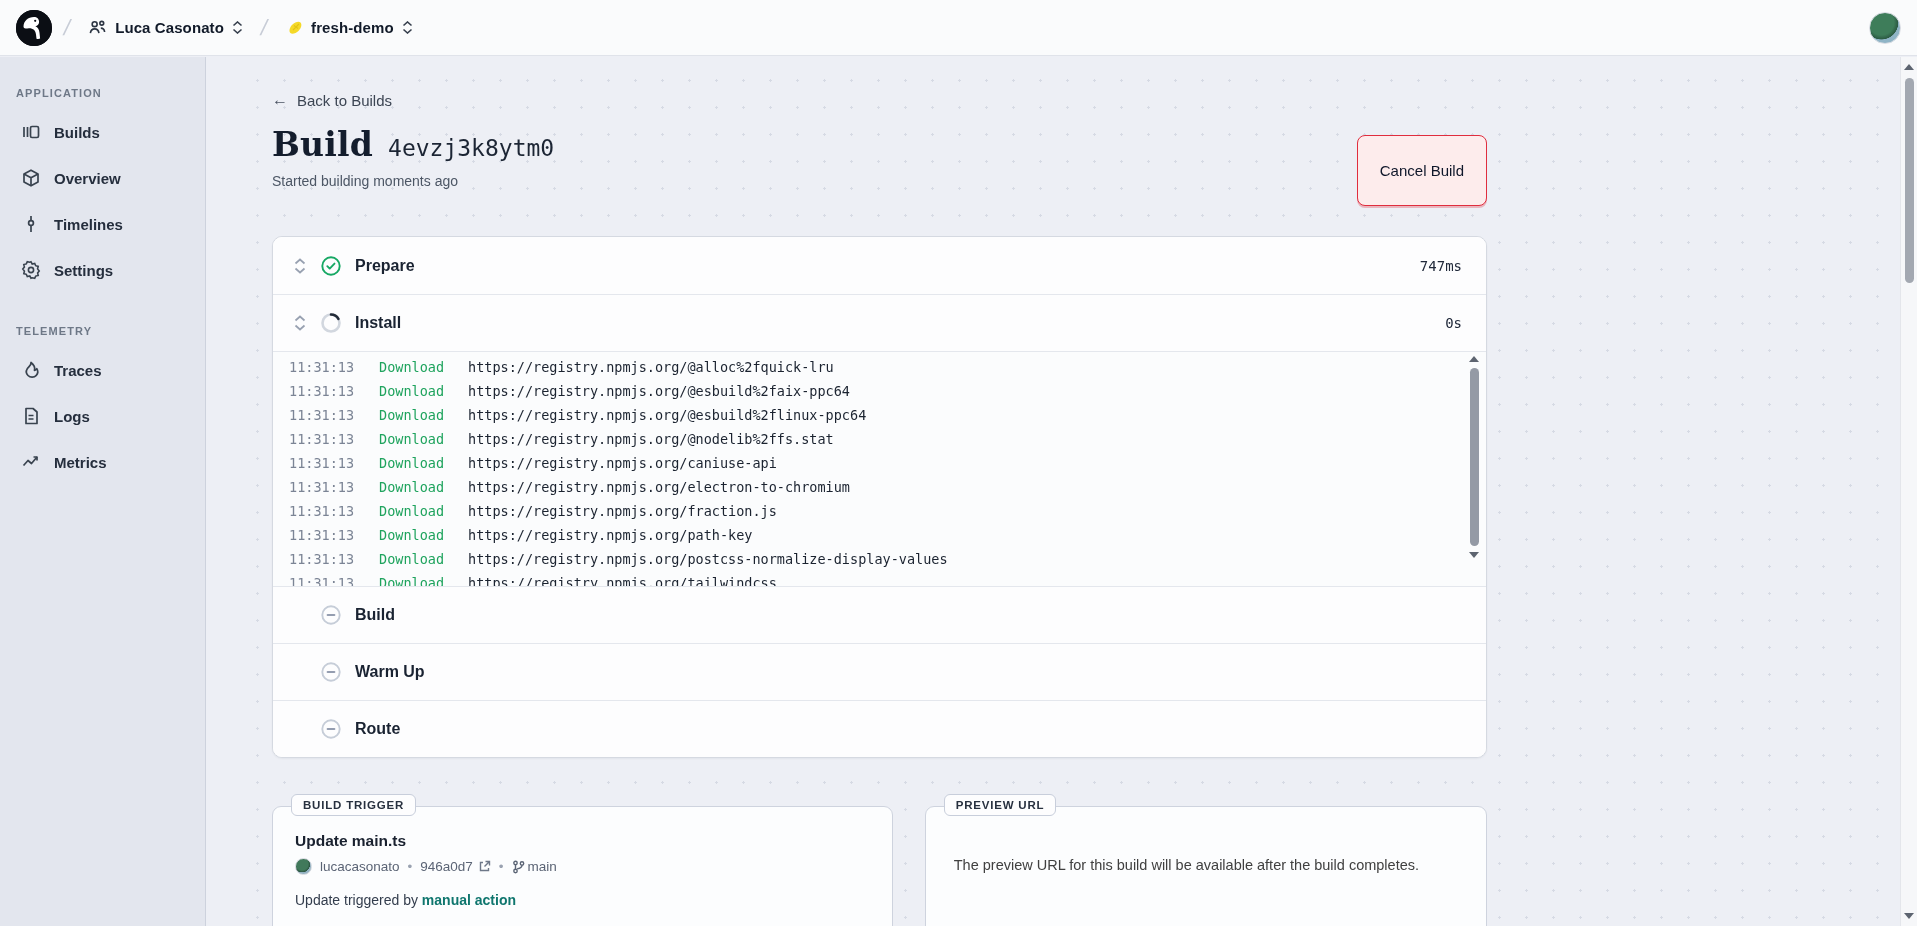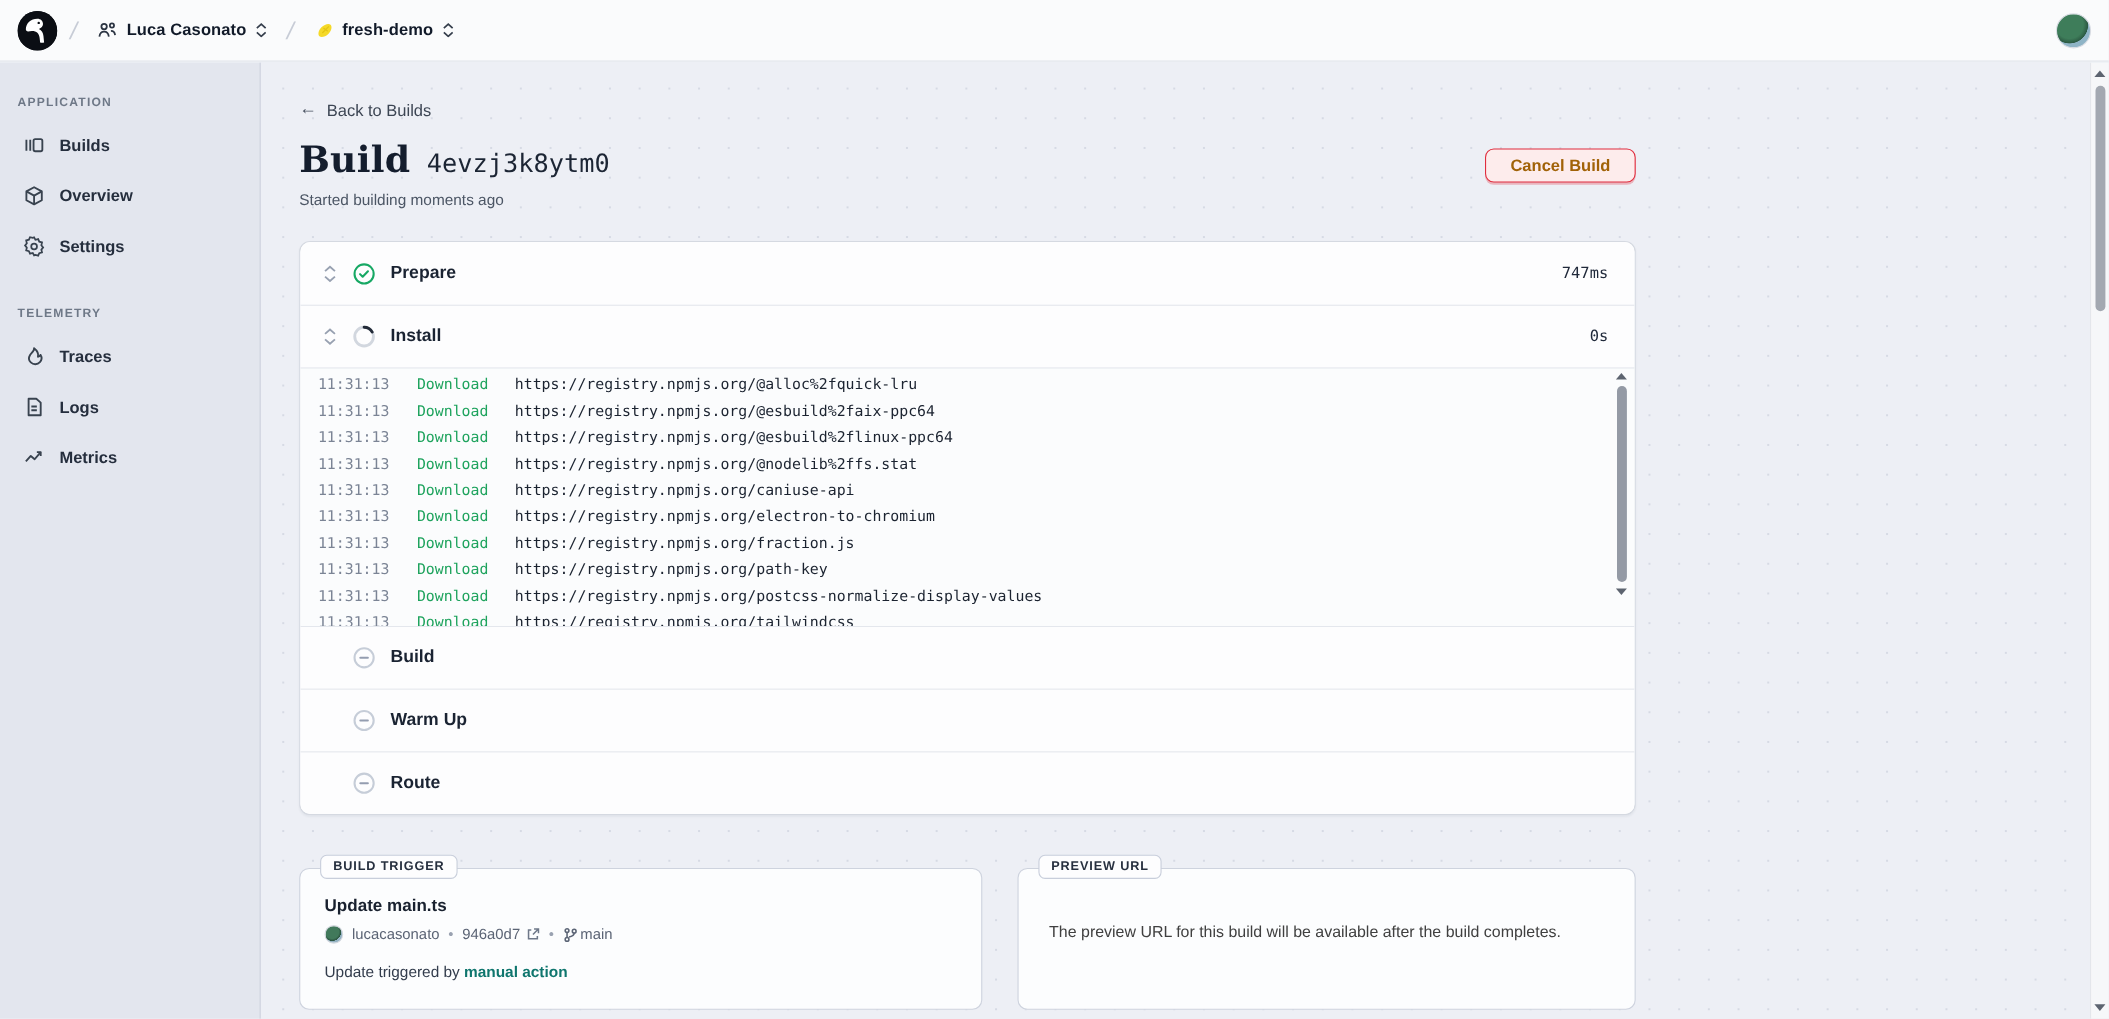--- a/index.html
+++ b/index.html
@@ -15,21 +15,21 @@
   .crumb-sep { color:#c7ccd6; font-size:22px; font-weight:300; transform:skewX(-12deg); user-select:none; }
   .crumb { display:flex; align-items:center; gap:8px; cursor:pointer; padding:4px 6px; border-radius:6px; }
   .crumb-label { font-size:15px; font-weight:700; color:#111a29; letter-spacing:.1px; }
   .updown { display:flex; flex-direction:column; gap:1px; }
   .nav-right { margin-left:auto; display:flex; align-items:center; }
   .avatar { width:32px; height:32px; border-radius:50%; cursor:pointer;
             background:radial-gradient(circle at 38% 32%, #3e7d5a 0 45%, #2c5a43 60%, #8fb4c6 62%);
             border:1px solid #d8dce3; }
 
   
-  .sidebar { position:absolute; top:57px; left:0; width:237px; height:869px; background:#e3e6ee;
+  .sidebar { position:absolute; top:57px; left:0; width:206px; height:869px; background:#e3e6ee;
              border-right:1px solid #cdd2dd; padding:22px 10px 0 12px; }
   .side-section { margin-bottom:10px; }
   .side-heading { font-size:11px; font-weight:700; letter-spacing:1.1px; color:#6e7887; padding:8px 4px 10px 4px; }
   .side-item { display:flex; align-items:center; gap:13px; height:46px; padding:0 8px; border-radius:8px;
                cursor:pointer; }
   .side-item .s-icon { width:21px; height:21px; flex:0 0 21px; display:flex; align-items:center; justify-content:center; }
   .side-item .s-label { font-size:15px; font-weight:700; color:#252e3d; }
 
   
   .main { position:absolute; top:57px; left:238px; width:1662px; height:869px; overflow:hidden;
@@ -42,22 +42,22 @@
                color:#3c4553; cursor:pointer; }
   .back-arrow { font-size:16px; color:#4a5362; }
 
   .title-row { display:flex; align-items:flex-start; justify-content:space-between; margin-top:16px; }
   .title-line { display:flex; align-items:baseline; gap:15px; }
   .page-title { font-family:"DejaVu Serif","Liberation Serif",serif; font-weight:700; font-size:33px;
                 color:#141d2d; letter-spacing:.2px; }
   .build-id { font-family:"DejaVu Sans Mono","Liberation Mono",monospace; font-size:23px; color:#1c2534; }
   .subtitle { margin-top:9px; font-size:14px; color:#4c5665; }
 
-  .cancel-btn { margin-top:10px; background:#fdecec; border:1.5px solid #e02d3e; color:#a16207;
-                font-size:15px; font-weight:700; padding:6px 22px; border-radius:8px; cursor:pointer;
+  .cancel-btn { margin-top:10px; background:#fdecec; border:1.5px solid #e02d3e; color:#0f172a;
+                font-size:15px; font-weight:400; padding:26px 22px; border-radius:8px; cursor:pointer;
                 box-shadow:0 2px 0 rgba(224,45,62,.30); font-family:inherit; }
 
   
   .steps-panel { margin-top:30px; background:#fdfdfe; border:1px solid #d5d9e1; border-radius:10px;
                  box-shadow:0 1px 2px rgba(20,30,60,.05); overflow:hidden; }
   .step-row { display:flex; align-items:center; height:57px; padding:0 24px 0 20px; background:#fdfdfe; }
   .step-row.clickable { cursor:pointer; }
   .step-row + .step-row, .log-area + .step-row { border-top:1px solid #e4e7ed; }
   .chev-toggle { width:14px; display:flex; flex-direction:column; align-items:center; gap:2px; margin-right:13px;
                  cursor:pointer; }
@@ -182,20 +182,29 @@
     <div class="side-item">
       <span class="s-icon">
         <svg width="20" height="20" viewBox="0 0 20 20" fill="none" stroke="#39434f" stroke-width="1.7" stroke-linejoin="round">
             <path d="M10 2.2 17 6v8l-7 3.8L3 14V6z"></path>
             <path d="M3 6l7 3.8L17 6M10 9.8v7.9"></path>
           </svg>
       </span>
       <span class="s-label">Overview</span>
     </div>
 
+    <div class="side-item">
+      <span class="s-icon">
+        <svg width="20" height="20" viewBox="0 0 20 20" fill="none" stroke="#39434f" stroke-width="1.7">
+            <path d="M10 2v4.6M10 11.4V18"></path>
+            <circle cx="10" cy="9" r="2.4"></circle>
+          </svg>
+      </span>
+      <span class="s-label">Timelines</span>
+    </div>
 
     <div class="side-item">
       <span class="s-icon">
         <svg width="20" height="20" viewBox="0 0 20 20" fill="none" stroke="#39434f" stroke-width="1.6">
             <circle cx="10" cy="10" r="2.6"></circle>
             <path d="M10 1.8l1.2 2.2 2.5-.6 1 2.3 2.5.7-.6 2.5 1.6 2-1.6 2 .6 2.5-2.5.7-1 2.3-2.5-.6L10 18.2l-1.2-2.2-2.5.6-1-2.3-2.5-.7.6-2.5-1.6-2 1.6-2-.6-2.5 2.5-.7 1-2.3 2.5.6z"></path>
           </svg>
       </span>
       <span class="s-label">Settings</span>
     </div>

